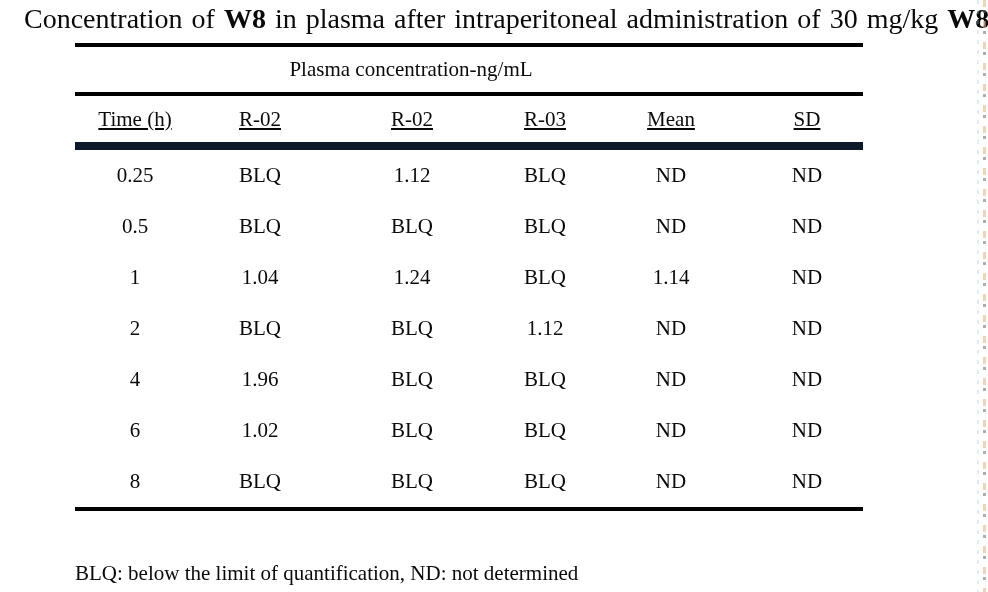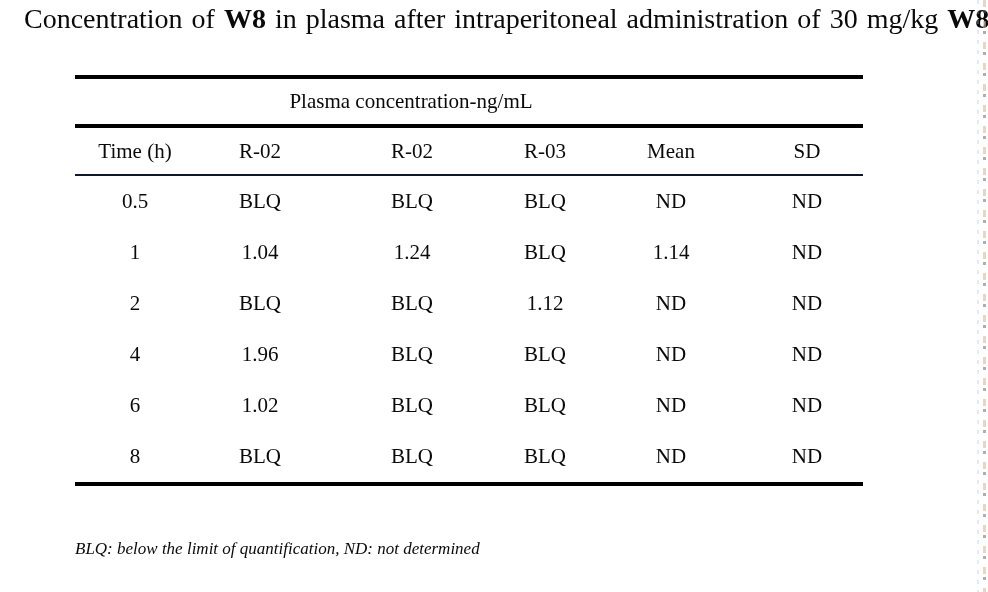--- a/index.html
+++ b/index.html
@@ -27,21 +27,20 @@
     text-align-last: justify;
     white-space: nowrap;
     word-spacing: 2px;
   }
   .title b { font-weight: bold; }
   .table-wrap {
     position: absolute;
     left: 75px;
     top: 43px;
     width: 788px;
-    margin-top: 32px;
   }
   table.data-table {
     border-collapse: collapse;
     width: 788px;
     table-layout: fixed;
     font-size: 21px;
     color: #0a0a0a;
     border-top: 4px solid #000000;
     border-bottom: 4px solid #000000;
   }
@@ -52,29 +51,29 @@
     padding: 0;
     overflow: visible;
   }
   tr.span-header-row th {
     height: 45px;
     border-bottom: 4px solid #000000;
     padding-right: 116px; 
   }
   tr.col-header-row th {
     height: 46px;
-    border-bottom: 2px solid #0f172a;
+    border-bottom: 8px solid #0f172a;
+    text-decoration: underline;
   }
   tbody td { height: 51px; }
   .footnote {
     position: absolute;
     left: 75px;
-    top: 539px;
-    font-size: 17px;
-    font-style: italic;
+    top: 561px;
+    font-size: 21px;
   }
   
   .edge-artifact-blue {
     position: absolute;
     top: 0; bottom: 0;
     right: 9px;
     width: 2px;
     background: repeating-linear-gradient(
       to bottom,
       rgba(160, 190, 225, 0.30) 0px 4px,
@@ -124,20 +123,28 @@
           <th>Time (h)</th>
           <th>R-02</th>
           <th>R-02</th>
           <th>R-03</th>
           <th>Mean</th>
           <th>SD</th>
         </tr>
       </thead>
       <tbody>
           <tr>
+            <td>0.25</td>
+            <td>BLQ</td>
+            <td>1.12</td>
+            <td>BLQ</td>
+            <td>ND</td>
+            <td>ND</td>
+          </tr>
+          <tr>
             <td>0.5</td>
             <td>BLQ</td>
             <td>BLQ</td>
             <td>BLQ</td>
             <td>ND</td>
             <td>ND</td>
           </tr>
           <tr>
             <td>1</td>
             <td>1.04</td>

